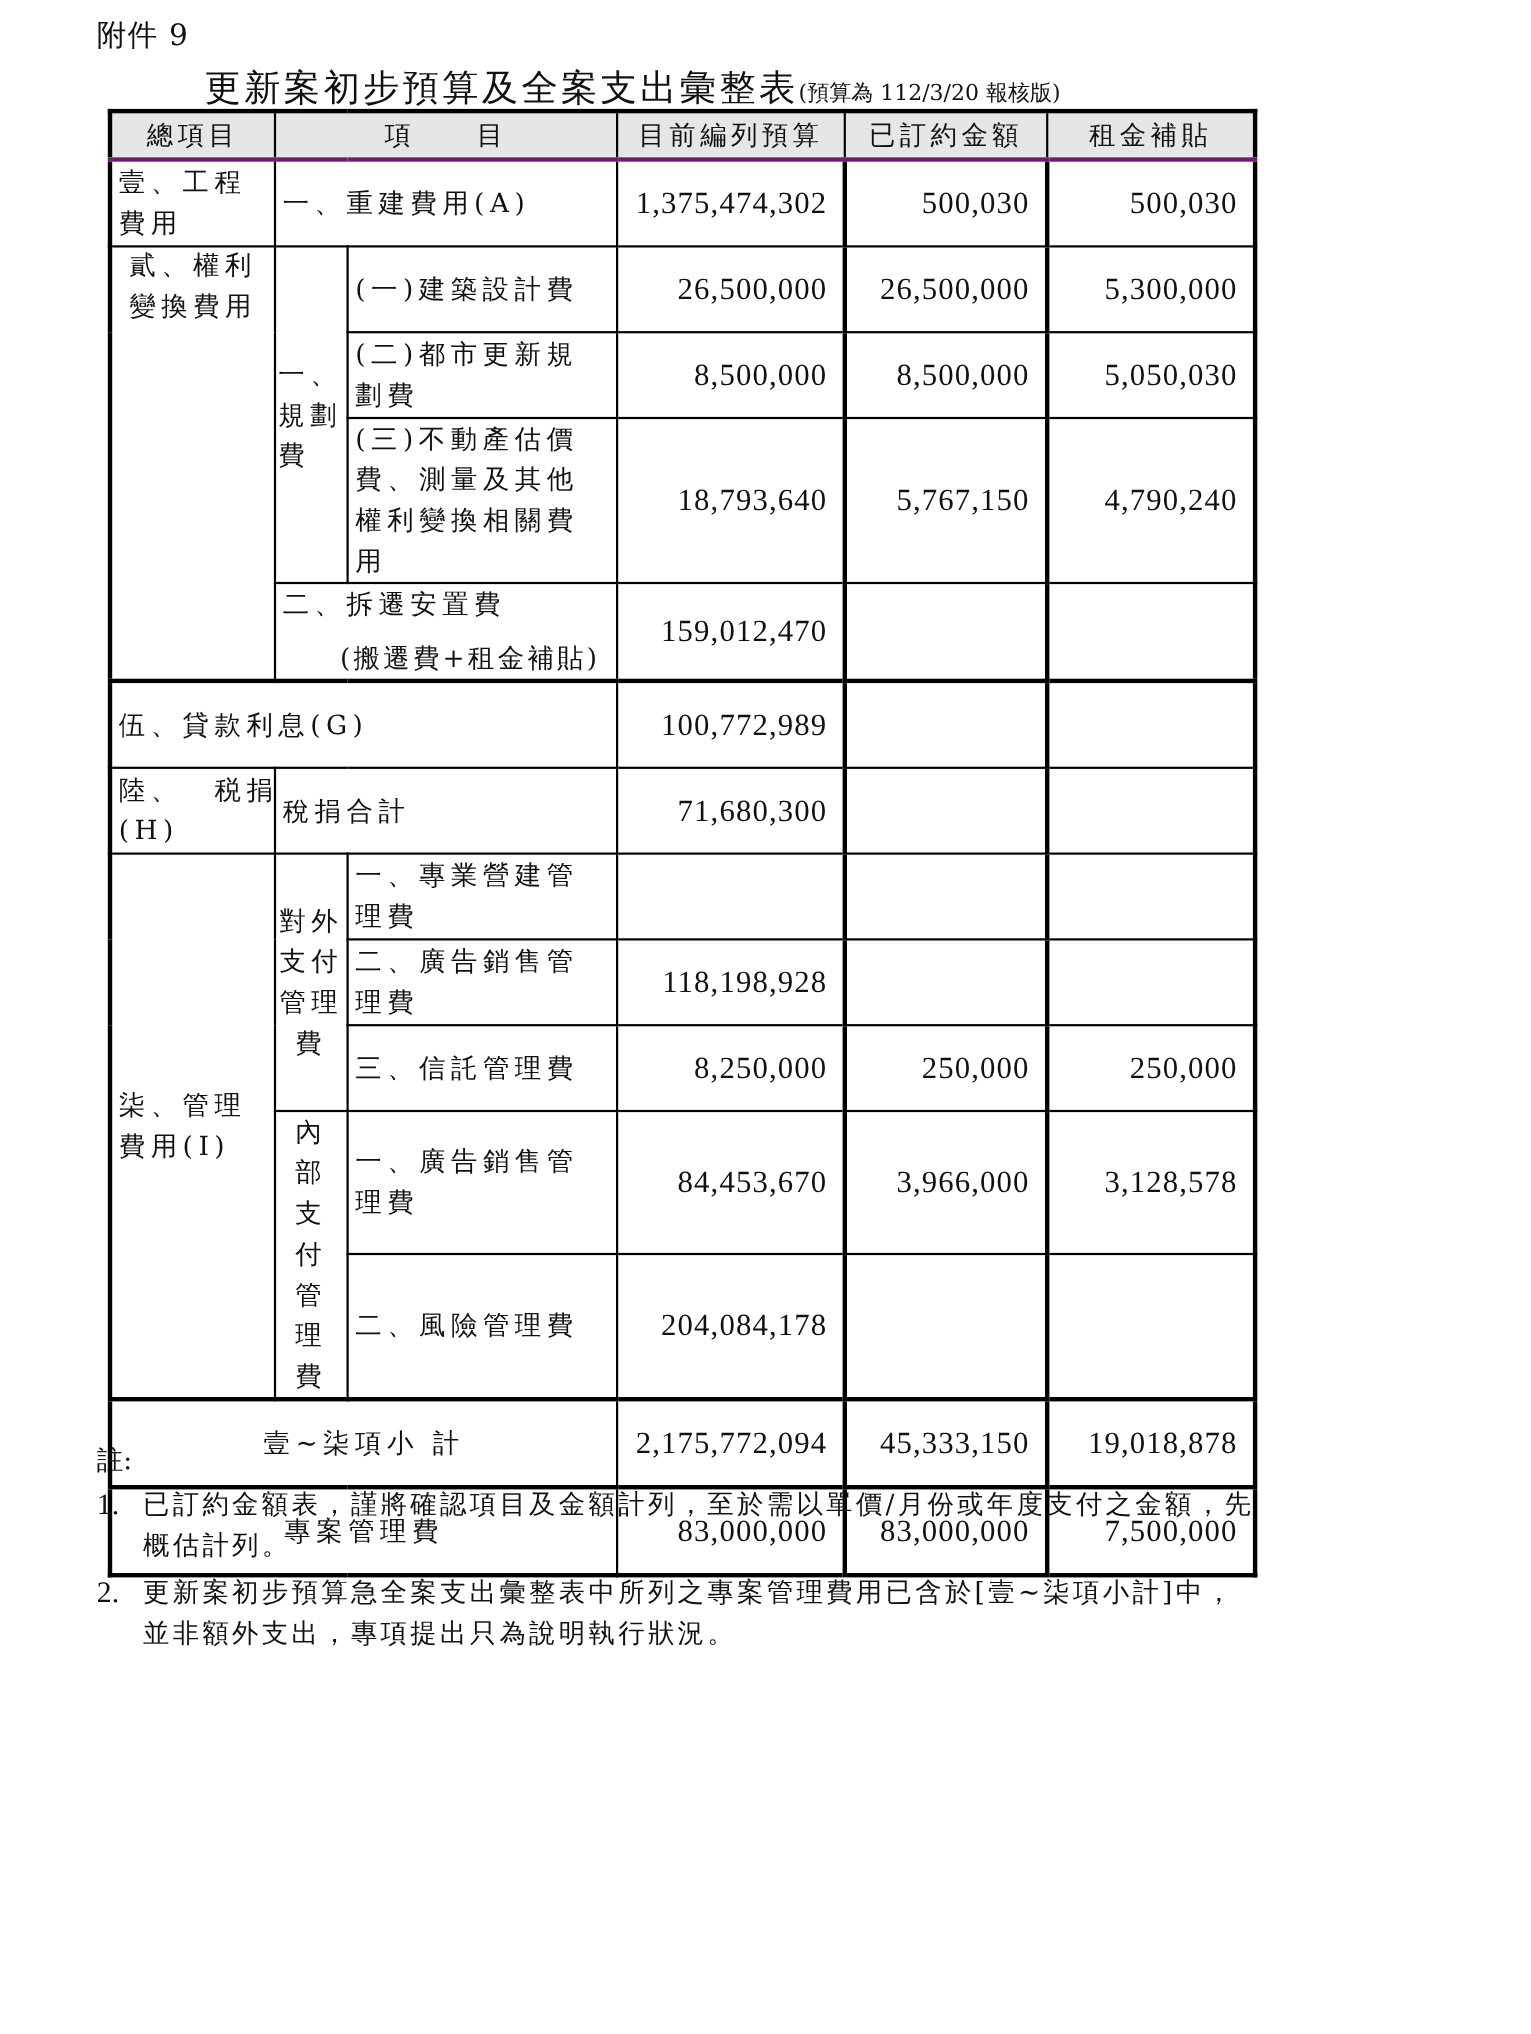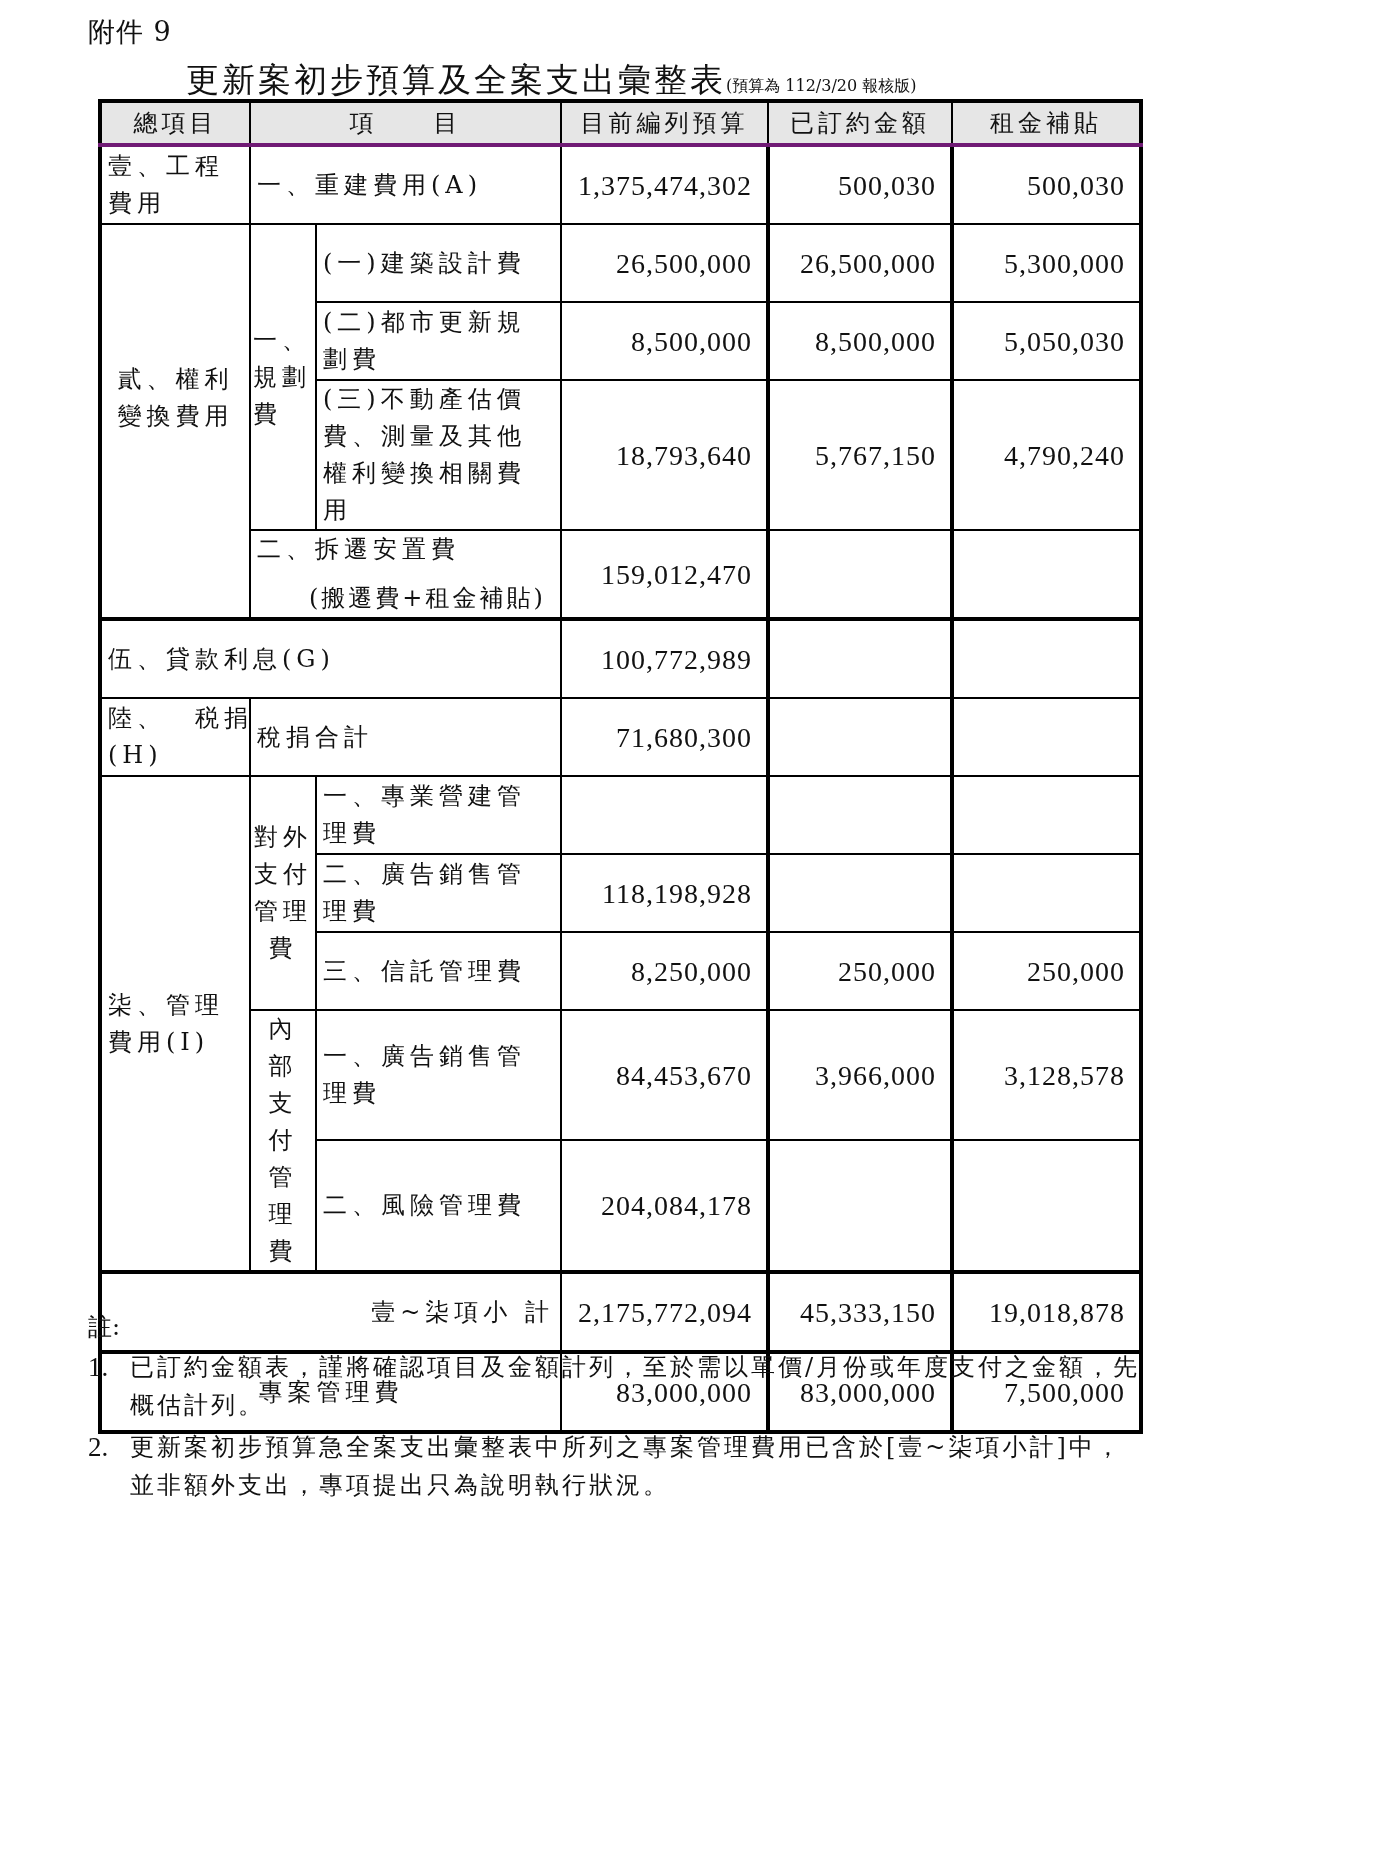--- a/index.html
+++ b/index.html
@@ -1,19 +1,19 @@
 <!DOCTYPE html>
 <html><head>
 <meta charset="utf-8">
 <style>
   html, body { margin:0; padding:0; background:#ffffff; }
   body { width:1392px; height:1849px; position:relative; font-family:"DejaVu Serif","Liberation Serif",serif; color:#111; overflow:hidden; }
   .attach { position:absolute; left:88px; top:14px; font-size:27px; letter-spacing:1px; }
   .title { position:absolute; left:186px; top:58px; font-size:33px; letter-spacing:3px; white-space:nowrap; }
-  .title .sub { font-size:16px; letter-spacing:0; }
+  .title .sub { font-size:20px; letter-spacing:0; }
   table.budget { position:absolute; left:98px; top:99px; border-collapse:collapse; table-layout:fixed; width:1041px; border:4px solid #000; }
   table.budget td, table.budget th { border:2px solid #000; padding:0 6px; font-weight:normal; font-size:24px; line-height:37px; vertical-align:middle; overflow:hidden; }
   table.budget th { background:#e6e6e6; height:40px; letter-spacing:4px; text-align:center; border-bottom:4px solid #701a75; }
   table.budget td.num { text-align:right; font-family:"Liberation Serif","DejaVu Serif",serif; font-size:28px; letter-spacing:1px; padding-right:14px; }
   table.budget td.thick-l { border-left:4px solid #000; }
   td.label { letter-spacing:5px; }
   td.center { text-align:center; }
   td.top { vertical-align:top; padding-top:4px; }
   tr.r80 td { height:76px; }
   tr.r111 td { height:107px; }
@@ -50,21 +50,21 @@
 
     <tr class="r80">
       <td class="label top">壹、工程費用</td>
       <td colspan="2" class="label">一、重建費用(A)</td>
       <td class="num">1,375,474,302</td>
       <td class="num thick-l">500,030</td>
       <td class="num thick-l">500,030</td>
     </tr>
 
     <tr class="r80">
-      <td rowspan="4" class="label center" style="vertical-align:top;padding-top:136px;">貳、權利變換費用</td>
+      <td rowspan="4" class="label center" style="vertical-align:top;font-family:Liberation Mono, monospace;">貳、權利變換費用</td>
       <td rowspan="3" class="label" style="padding:0 2px;">一、規劃費</td>
       <td class="label">(一)建築設計費</td>
       <td class="num">26,500,000</td>
       <td class="num thick-l">26,500,000</td>
       <td class="num thick-l">5,300,000</td>
     </tr>
     <tr class="r80">
       <td class="label">(二)都市更新規劃費</td>
       <td class="num">8,500,000</td>
       <td class="num thick-l">8,500,000</td>
@@ -132,21 +132,21 @@
       <td class="num thick-l">3,128,578</td>
     </tr>
     <tr class="r80">
       <td class="label">二、風險管理費</td>
       <td class="num">204,084,178</td>
       <td class="num thick-l"></td>
       <td class="num thick-l"></td>
     </tr>
 
     <tr class="r80">
-      <td colspan="3" class="label center" style="border-top:4px solid #000;text-align:right;">壹~柒項小 計</td>
+      <td colspan="3" class="label center" style="border-top:4px solid #000;">壹~柒項小 計</td>
       <td class="num" style="border-top:4px solid #000;">2,175,772,094</td>
       <td class="num thick-l" style="border-top:4px solid #000;">45,333,150</td>
       <td class="num thick-l" style="border-top:4px solid #000;">19,018,878</td>
     </tr>
 
     <tr class="r80">
       <td colspan="3" class="label center" style="border-top:4px solid #000;">專案管理費</td>
       <td class="num" style="border-top:4px solid #000;">83,000,000</td>
       <td class="num thick-l" style="border-top:4px solid #000;">83,000,000</td>
       <td class="num thick-l" style="border-top:4px solid #000;">7,500,000</td>

